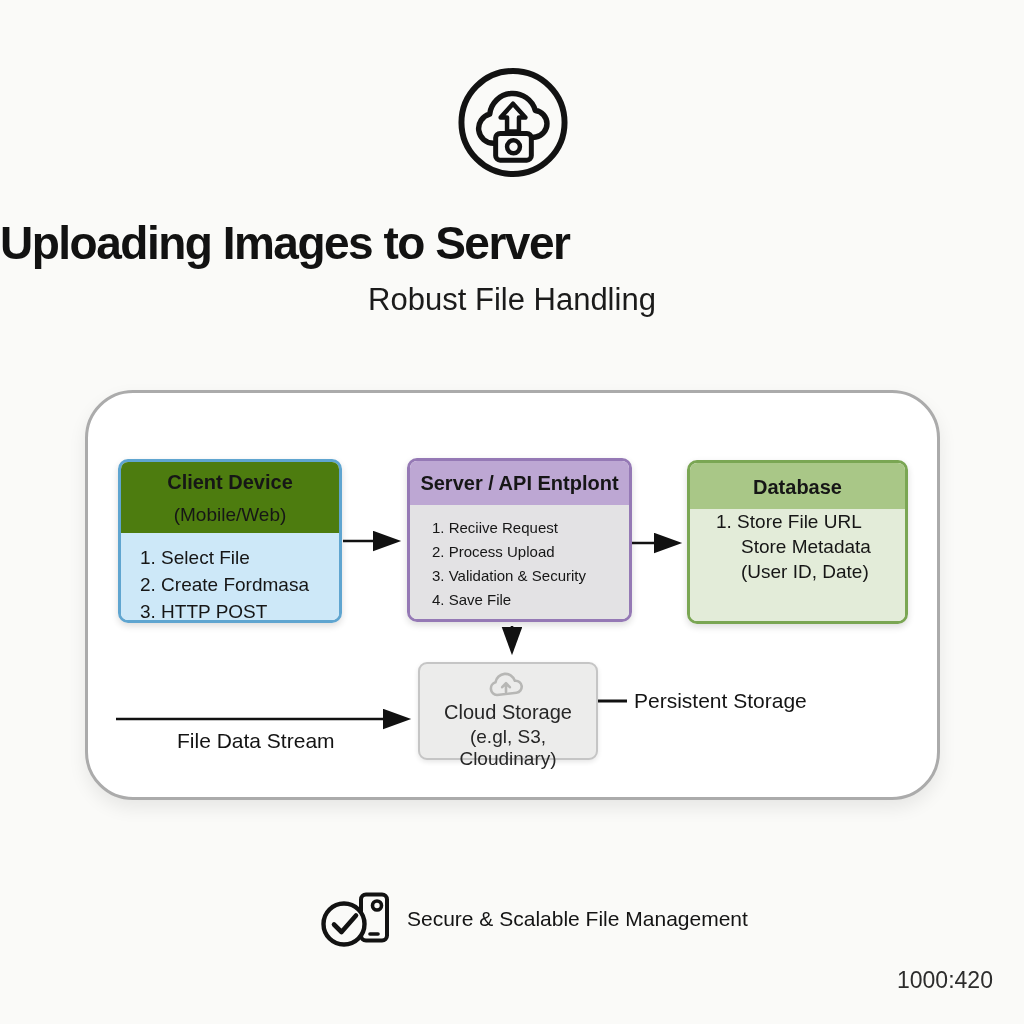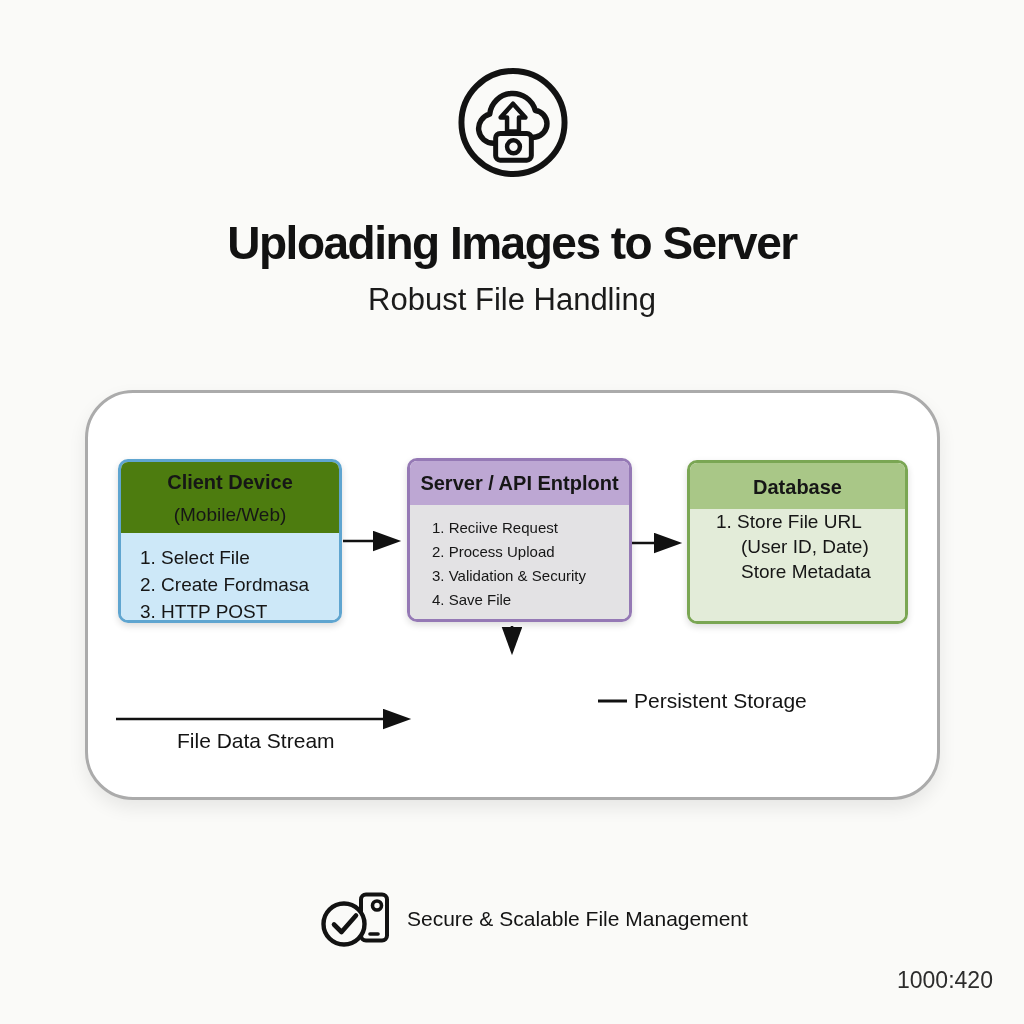--- a/index.html
+++ b/index.html
@@ -1,21 +1,21 @@
 <!DOCTYPE html>
 <html><head>
 <meta charset="utf-8">
 <style>
   html,body{margin:0;padding:0;background:#fafaf8;}
   .canvas{position:relative;width:1024px;height:1024px;background:#fafaf8;
           font-family:"Liberation Sans",sans-serif;color:#161616;overflow:hidden;}
 
   
   .top-icon{position:absolute;left:456px;top:66px;width:114px;height:114px;}
-  .title{position:absolute;left:0;right:0;top:216px;text-align:center;
+  .title{position:absolute;left:0;right:0;top:216px;
          font-size:46px;font-weight:700;letter-spacing:-1.5px;color:#121212;}
   .subtitle{position:absolute;left:0;right:0;top:282px;text-align:center;
             font-size:31px;font-weight:400;color:#1b1b1b;}
 
   
   .panel{position:absolute;left:85px;top:390px;width:849px;height:404px;
          background:#ffffff;border:3px solid #ababab;border-radius:48px;
          box-shadow:0 8px 18px rgba(0,0,0,.08);}
 
   
@@ -103,26 +103,34 @@
         <li>4. Save File</li>
       </ul>
     </div>
   </div>
 
   <div class="node database">
     <div class="node-header">Database</div>
     <div class="node-body">
       <ul>
         <li>1. Store File URL</li>
+        <li class="cont">Store Metadata</li>
         <li class="cont">(User ID, Date)</li>
-        <li class="cont">Store Metadata</li>
       </ul>
     </div>
   </div>
 
+  <div class="cloud-box">
+    <svg class="mini-cloud" width="44" height="28" viewBox="0 0 44 28">
+      <path d="M11 24 a6.5 6.5 0 0 1 -1.5 -12.7 a10 10 0 0 1 19.4 -1.5 a6 6 0 0 1 1.6 11.9 L11 24 Z" fill="none" stroke="#b7b7b5" stroke-width="2.6" stroke-linejoin="round"></path>
+      <path d="M20 21 V13 M16.2 16.2 L20 12.2 L23.8 16.2" fill="none" stroke="#b7b7b5" stroke-width="2.6" stroke-linecap="round" stroke-linejoin="round"></path>
+    </svg>
+    <div class="line1">Cloud Storage</div>
+    <div class="line2">(e.gl, S3, Cloudinary)</div>
+  </div>
 
   <svg class="arrows" viewBox="0 0 1024 1024">
     <defs>
       <marker id="ah" markerWidth="12" markerHeight="10" refX="9" refY="4" orient="auto">
         <path d="M0,0 L11,4 L0,8 Z" fill="#111"></path>
       </marker>
     </defs>
     <line x1="343" y1="541" x2="396" y2="541" stroke="#111" stroke-width="2.6" marker-end="url(#ah)"></line>
     <line x1="632" y1="543" x2="677" y2="543" stroke="#111" stroke-width="2.6" marker-end="url(#ah)"></line>
     <line x1="512" y1="626" x2="512" y2="650" stroke="#111" stroke-width="2.6" marker-end="url(#ah)"></line>

